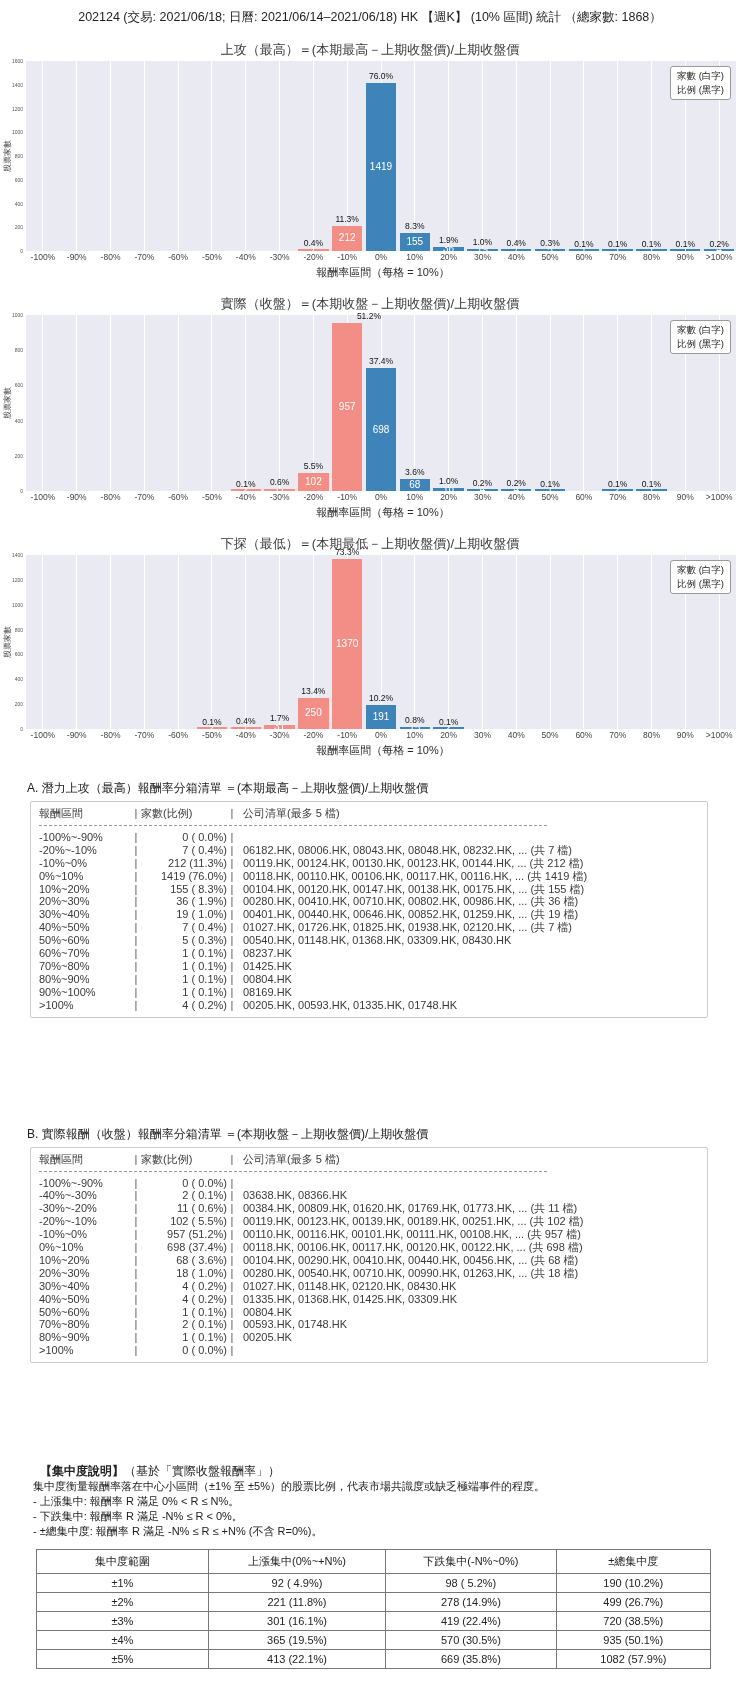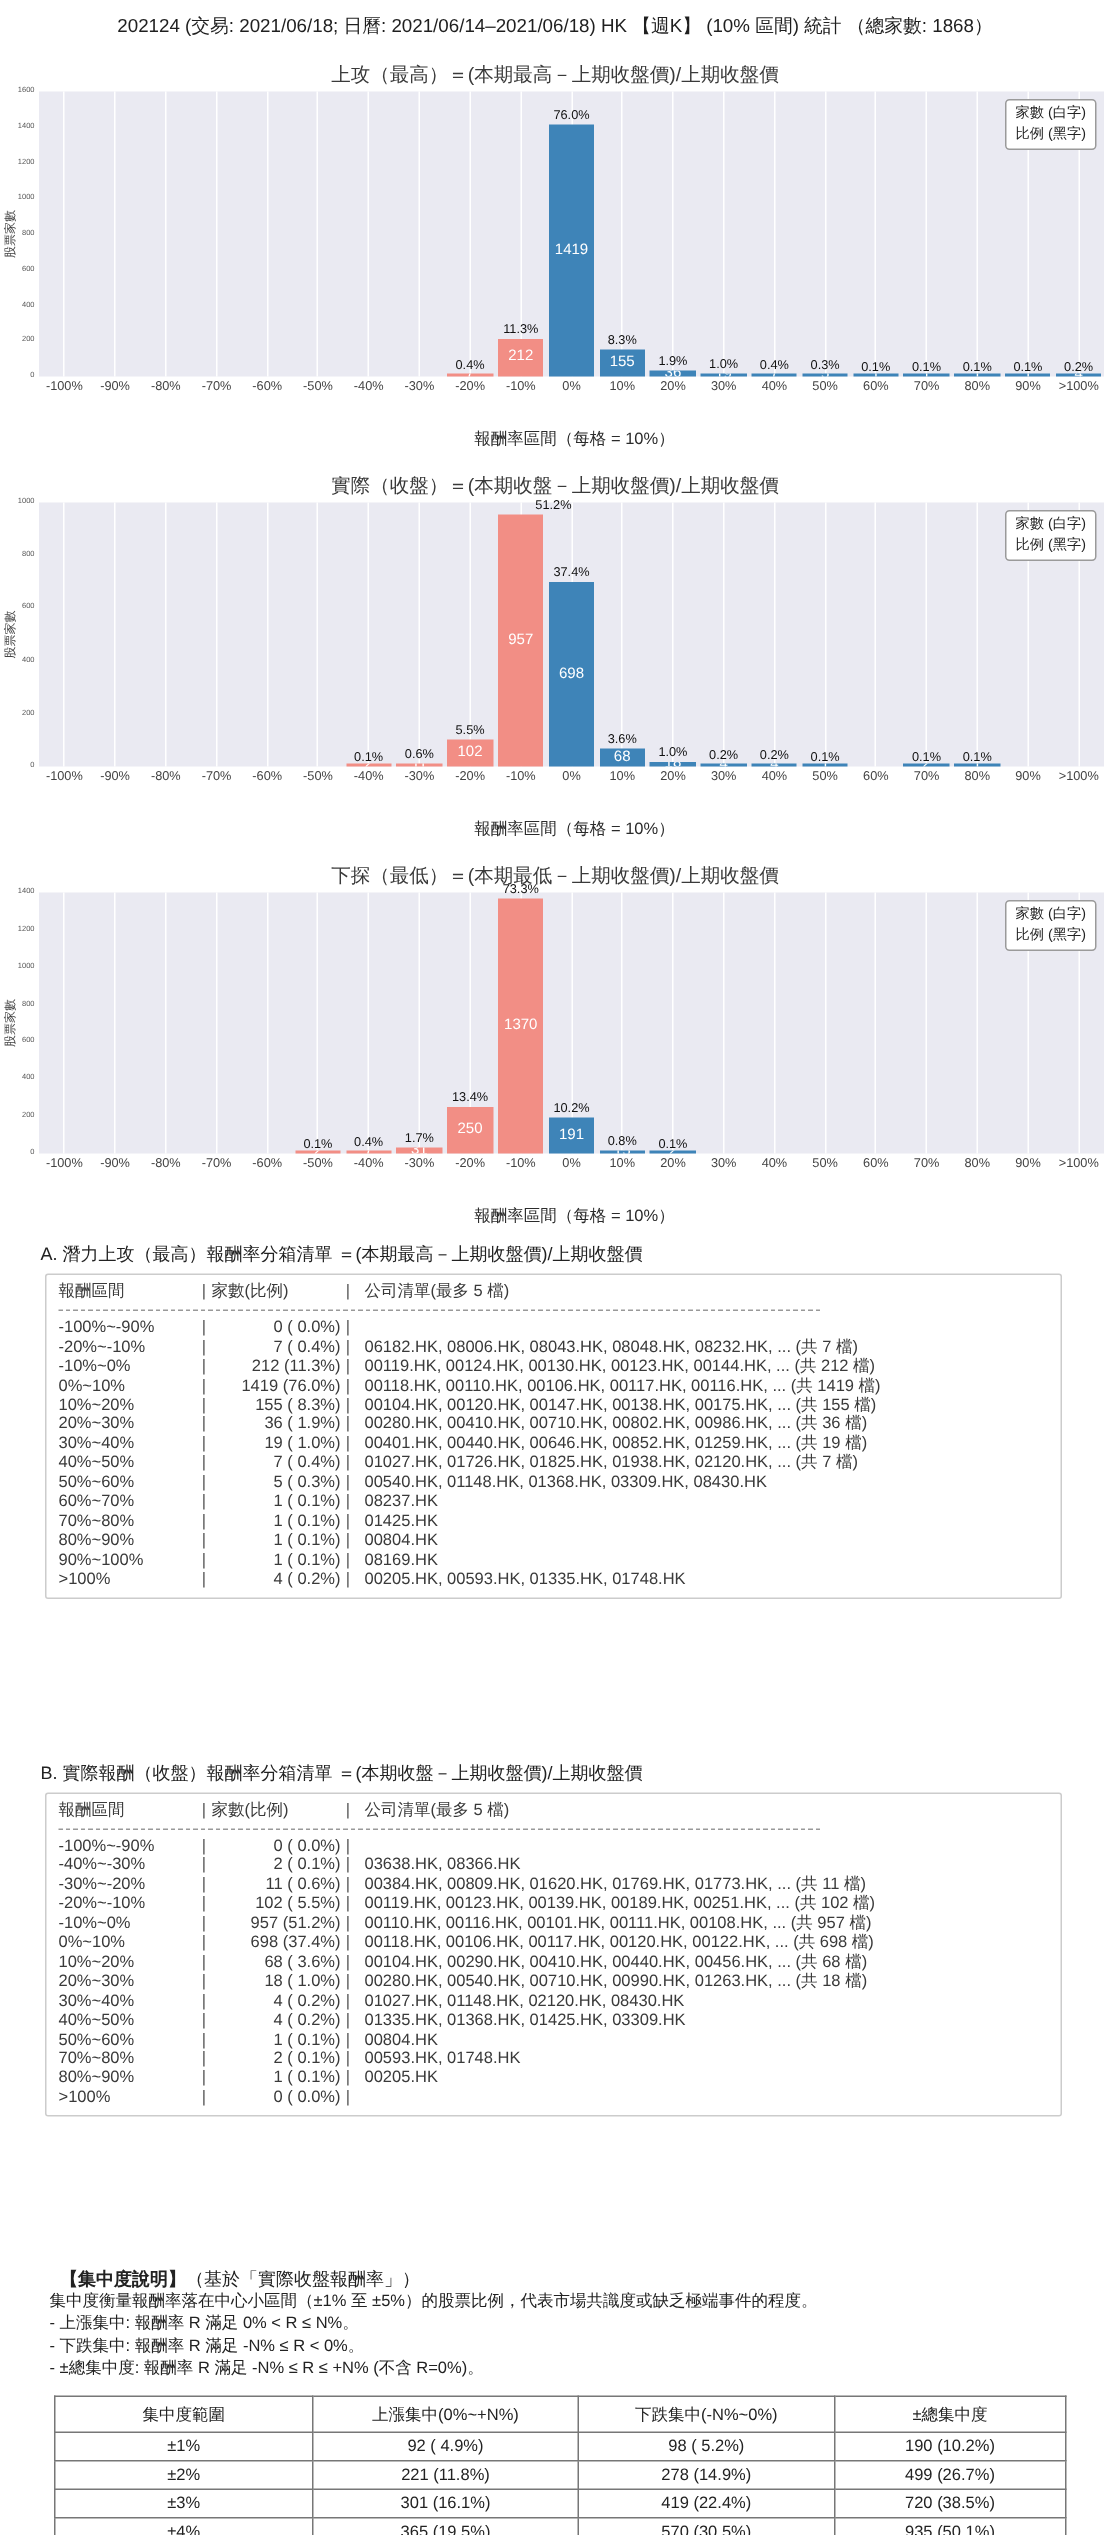--- a/index.html
+++ b/index.html
@@ -24,23 +24,23 @@
        display:flex;align-items:center;justify-content:center;}
   .bar.neg{background:var(--neg);}
   .bar.pos{background:var(--pos);}
   .count{color:#fff;font-size:10px;line-height:1;}
   .pct{position:absolute;left:-50%;width:200%;text-align:center;font-size:8.5px;color:#111;
        white-space:nowrap;z-index:3;}
   .legend{position:absolute;top:5px;right:5px;background:#fff;border:1px solid #9a9a9a;
           border-radius:3px;padding:2px 6px;font-size:9.5px;line-height:1.45;color:#222;z-index:5;}
   .xticks{display:flex;margin-left:26px;padding-right:4px;height:13px;margin-top:1px;}
   .xtick{flex:1;text-align:center;font-size:8.5px;color:#444;white-space:nowrap;overflow:visible;}
-  .xlabel{margin-left:26px;text-align:center;font-size:11px;color:#2b2b2b;margin-top:20px;}
-
-  .section{margin-top:10px;}
+  .xlabel{margin-left:26px;text-align:center;font-size:11px;color:#2b2b2b;margin-top:0;}
+
+  .section{margin-top:22px;}
   .section-heading{margin-left:27px;font-size:12px;color:#222;}
   .bin-box{margin-left:30px;width:678px;border:1px solid #ccc;border-radius:2px;
            margin-top:4px;padding:5px 0 5px 8px;box-sizing:border-box;font-size:11px;color:#3a3a3a;}
   .bin-row{display:flex;line-height:12.9px;white-space:nowrap;}
   .c-range{flex:0 0 92px;}
   .c-pipe{flex:0 0 10px;text-align:center;color:#555;}
   .c-count{flex:0 0 86px;text-align:right;}
   .bin-row.headrow .c-count{text-align:left;}
   .c-co{flex:1;padding-left:6px;overflow:hidden;}
   .dashline{height:1px;width:76%;margin:5px 0;

